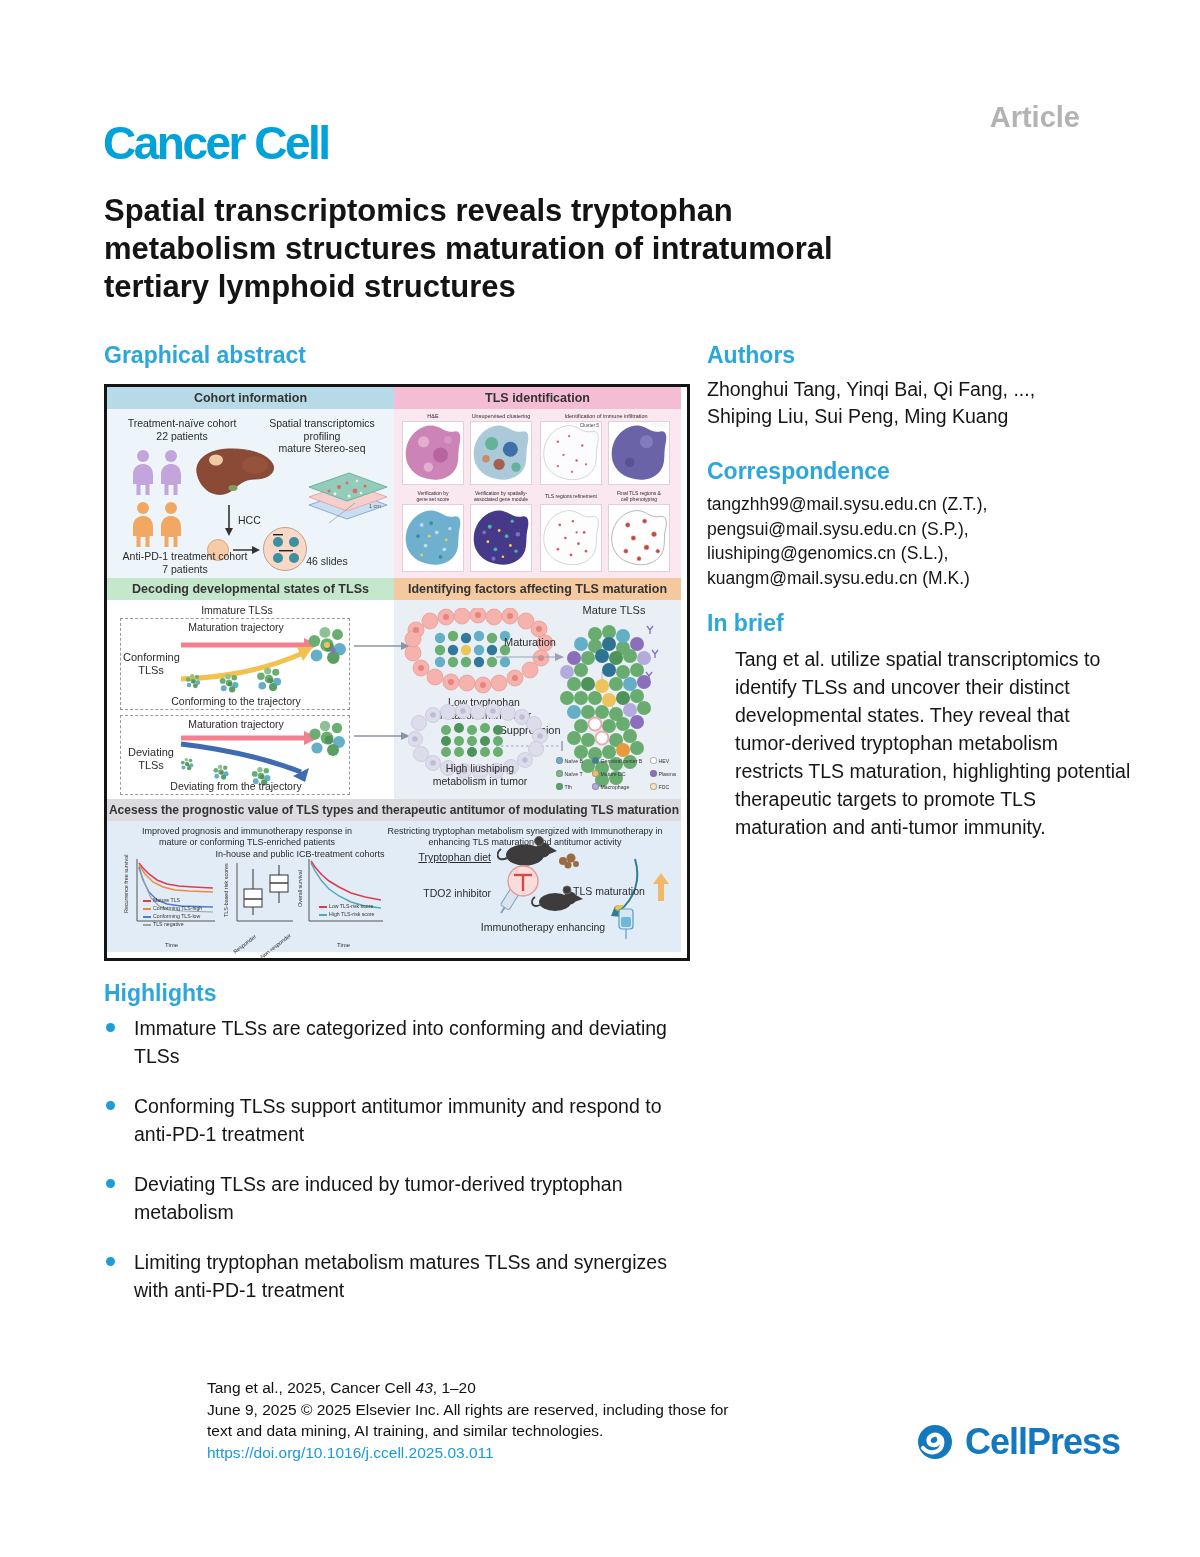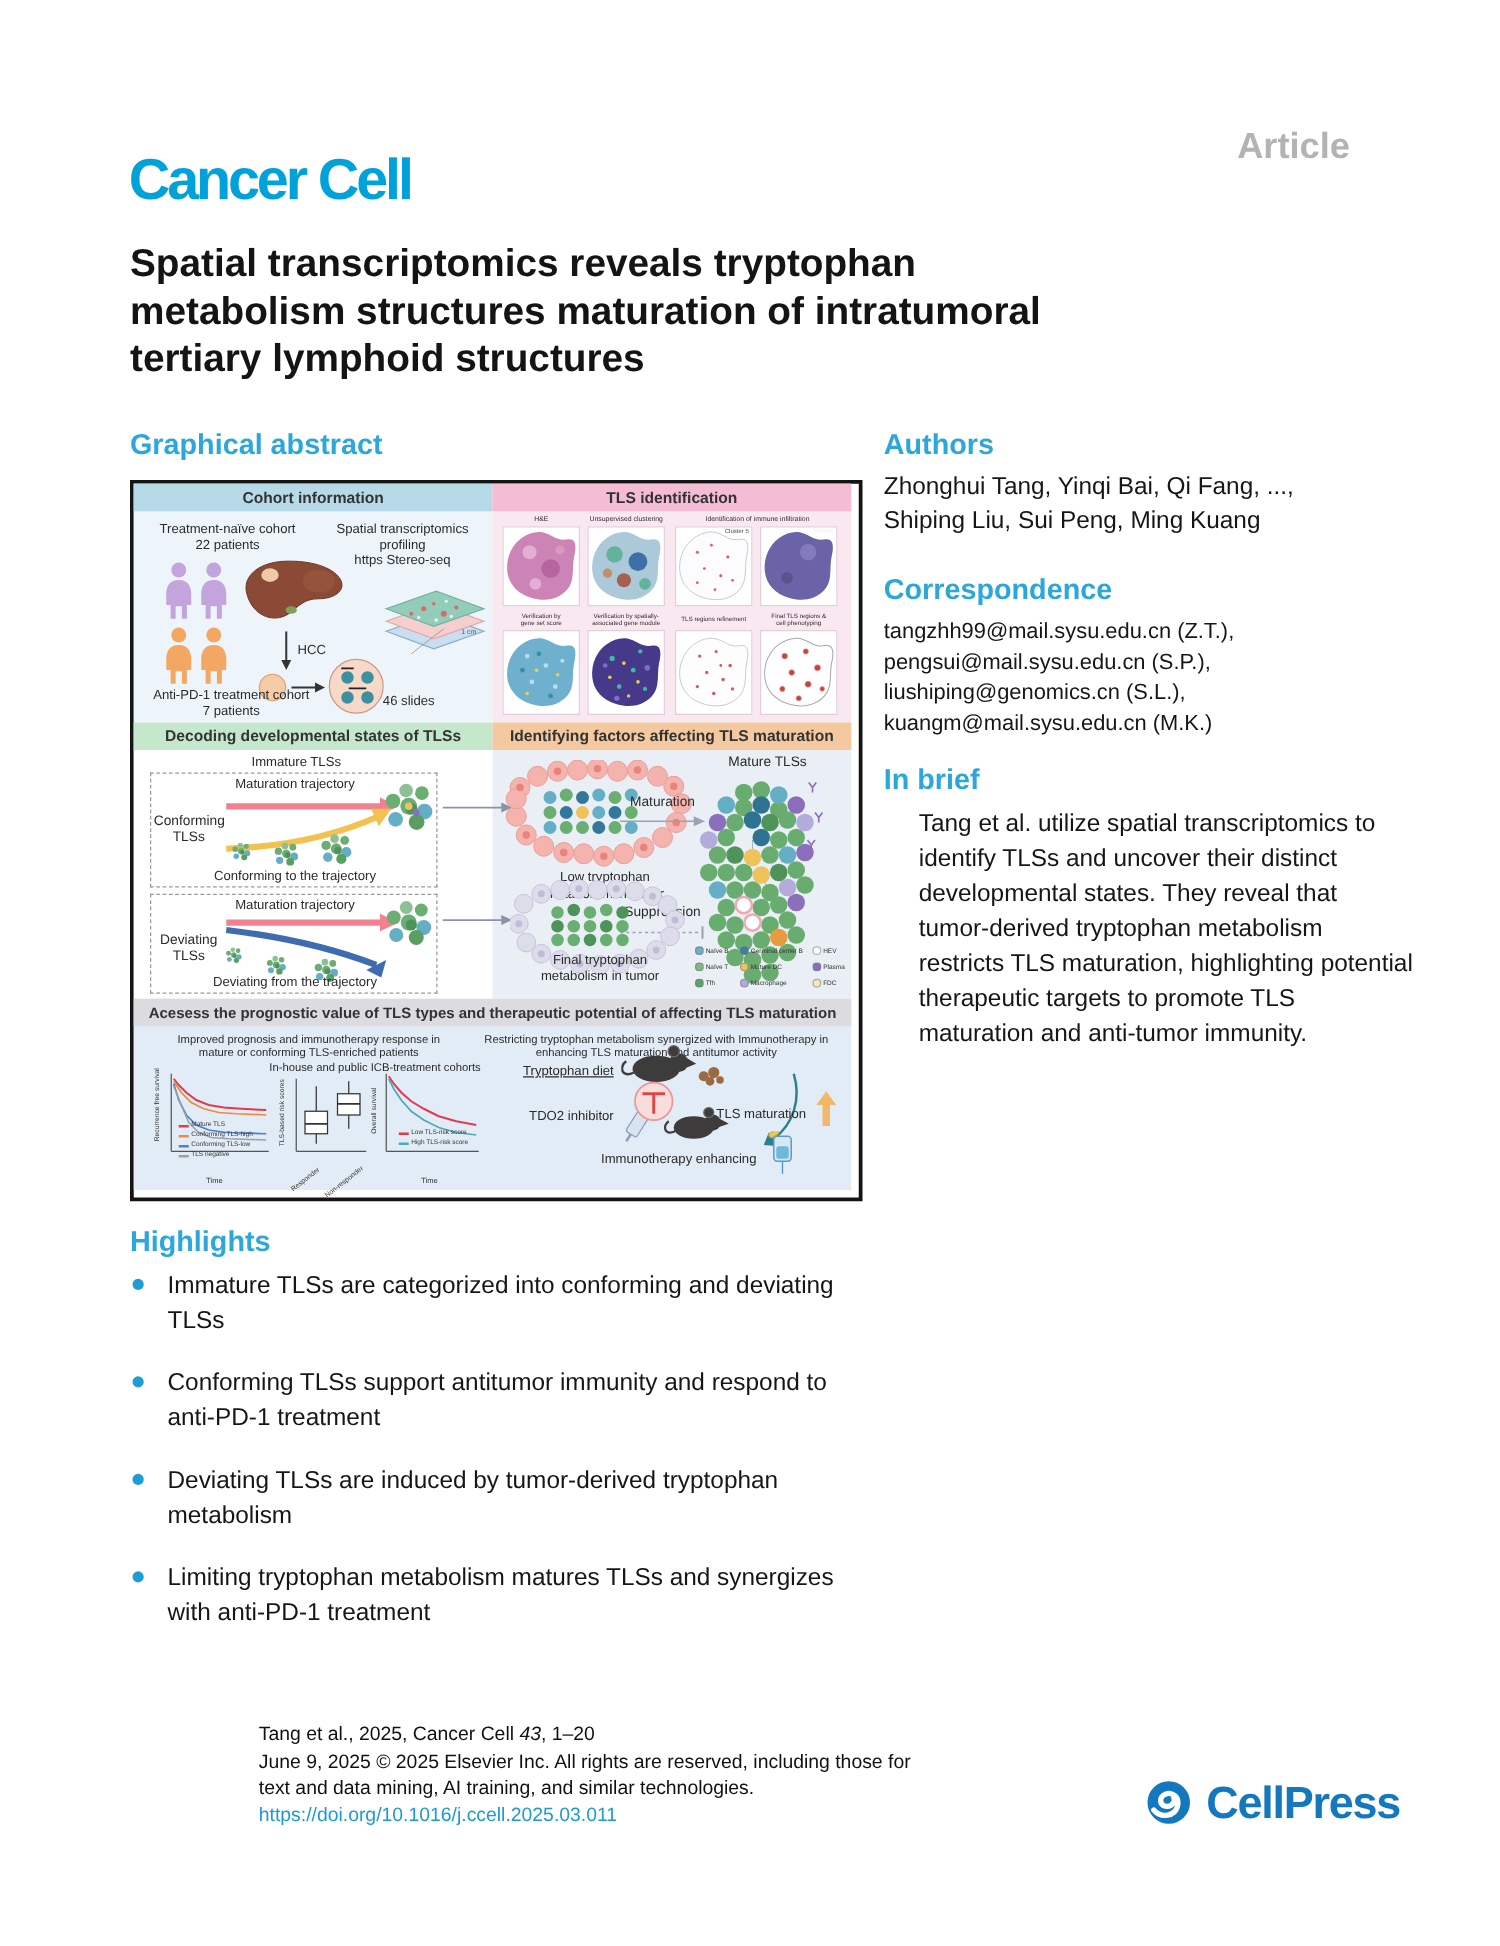--- a/index.html
+++ b/index.html
@@ -138,21 +138,21 @@
   <div class="abs ga-box">
 
     <div class="abs" style="left:0;top:0;width:287px;height:191px;background:#EDF5FA;">
       <div class="hdr-bar" style="left:0;top:0;width:287px;background:#B7DAE9;">Cohort information</div>
       <div class="panel-label fs10" style="left:6px;top:30px;width:138px;">
         <div>Treatment-naïve cohort</div>
         <div>22 patients</div>
       </div>
       <div class="panel-label fs10" style="left:146px;top:30px;width:138px;">
         <div>Spatial transcriptomics profiling</div>
-        <div>https Stereo-seq</div>
+        <div>mature Stereo-seq</div>
       </div>
 
       <div class="abs" style="left:24px;top:62px;width:52px;height:100px;">
         <svg width="52" height="100" viewBox="0 0 52 100">
           <g fill="#C3A4DC">
             <circle cx="12" cy="7" r="6"></circle>
               <path d="M12 15 c-7 0 -10 5 -10 11 l0 9 3.5 0 0 11 4 0 0-10 5 0 0 10 4 0 0-11 3.5 0 0-9 c0-6 -3-11 -10-11z"></path>
             <circle cx="40" cy="7" r="6"></circle>
               <path d="M40 15 c-7 0 -10 5 -10 11 l0 9 3.5 0 0 11 4 0 0-10 5 0 0 10 4 0 0-11 3.5 0 0-9 c0-6 -3-11 -10-11z"></path>
           </g>
@@ -549,21 +549,21 @@
             <circle cx="77" cy="37" r="5" fill="#4E9359"></circle>
             <circle cx="90" cy="37" r="5" fill="#6BAE72"></circle>
           <circle cx="38" cy="48" r="5" fill="#6BAE72"></circle>
             <circle cx="51" cy="48" r="5" fill="#6BAE72"></circle>
             <circle cx="64" cy="48" r="5" fill="#4E9359"></circle>
             <circle cx="77" cy="48" r="5" fill="#6BAE72"></circle>
             <circle cx="90" cy="48" r="5" fill="#6BAE72"></circle>
         </g>
       </svg>
       <div class="panel-label fs10" style="left:16px;top:184px;width:140px;">
-        <div>Final tryptophan</div>
+        <div>High liushiping</div>
         <div>metabolism in tumor</div>
       </div>
 
       <div class="panel-label fs11b" style="left:175px;top:26px;width:90px;">Mature TLSs</div>
       <svg class="abs" style="left:163px;top:44px;" width="102" height="168" viewBox="0 0 102 168">
         <g stroke="#8FB0C0" stroke-width="0.7">
           <line x1="45" y1="64" x2="31" y2="62"></line>
             <line x1="45" y1="64" x2="59" y2="62"></line>
             <line x1="45" y1="64" x2="45" y2="50"></line>
           <line x1="52" y1="78" x2="38" y2="76"></line>
@@ -685,21 +685,21 @@
             <span>Macrophage</span>
           </span>
         <span class="leg-item">
             <span class="sw" style="background-color: rgb(245, 231, 186);"></span>
             <span>FDC</span>
           </span>
       </div>
     </div>
 
     <div class="abs" style="left:0;top:412px;width:574px;height:153px;background:#E2ECF6;">
-      <div class="hdr-bar" style="left:0;top:0;width:574px;background:#DCDCE0;font-size:12px;">Acesess the prognostic value of TLS types and therapeutic potential of affecting TLS maturation</div>
+      <div class="hdr-bar" style="left:0;top:0;width:574px;background:#DCDCE0;font-size:12px;">Acesess the prognostic value of TLS types and therapeutic antitumor of modulating TLS maturation</div>
       <div class="panel-label fs9" style="left:20px;top:27px;width:240px;">
         <div>Improved prognosis and immunotherapy response in</div>
         <div>mature or conforming TLS-enriched patients</div>
       </div>
       <div class="panel-label fs9" style="left:108px;top:50px;width:170px;">In-house and public ICB-treatment cohorts</div>
 
       <div class="abs" style="left:14px;top:56px;width:100px;height:96px;">
         <svg width="100" height="86" viewBox="0 0 100 86">
           <line x1="16" y1="4" x2="16" y2="66" stroke="#555" stroke-width="1"></line>
           <line x1="16" y1="66" x2="94" y2="66" stroke="#555" stroke-width="1"></line>

